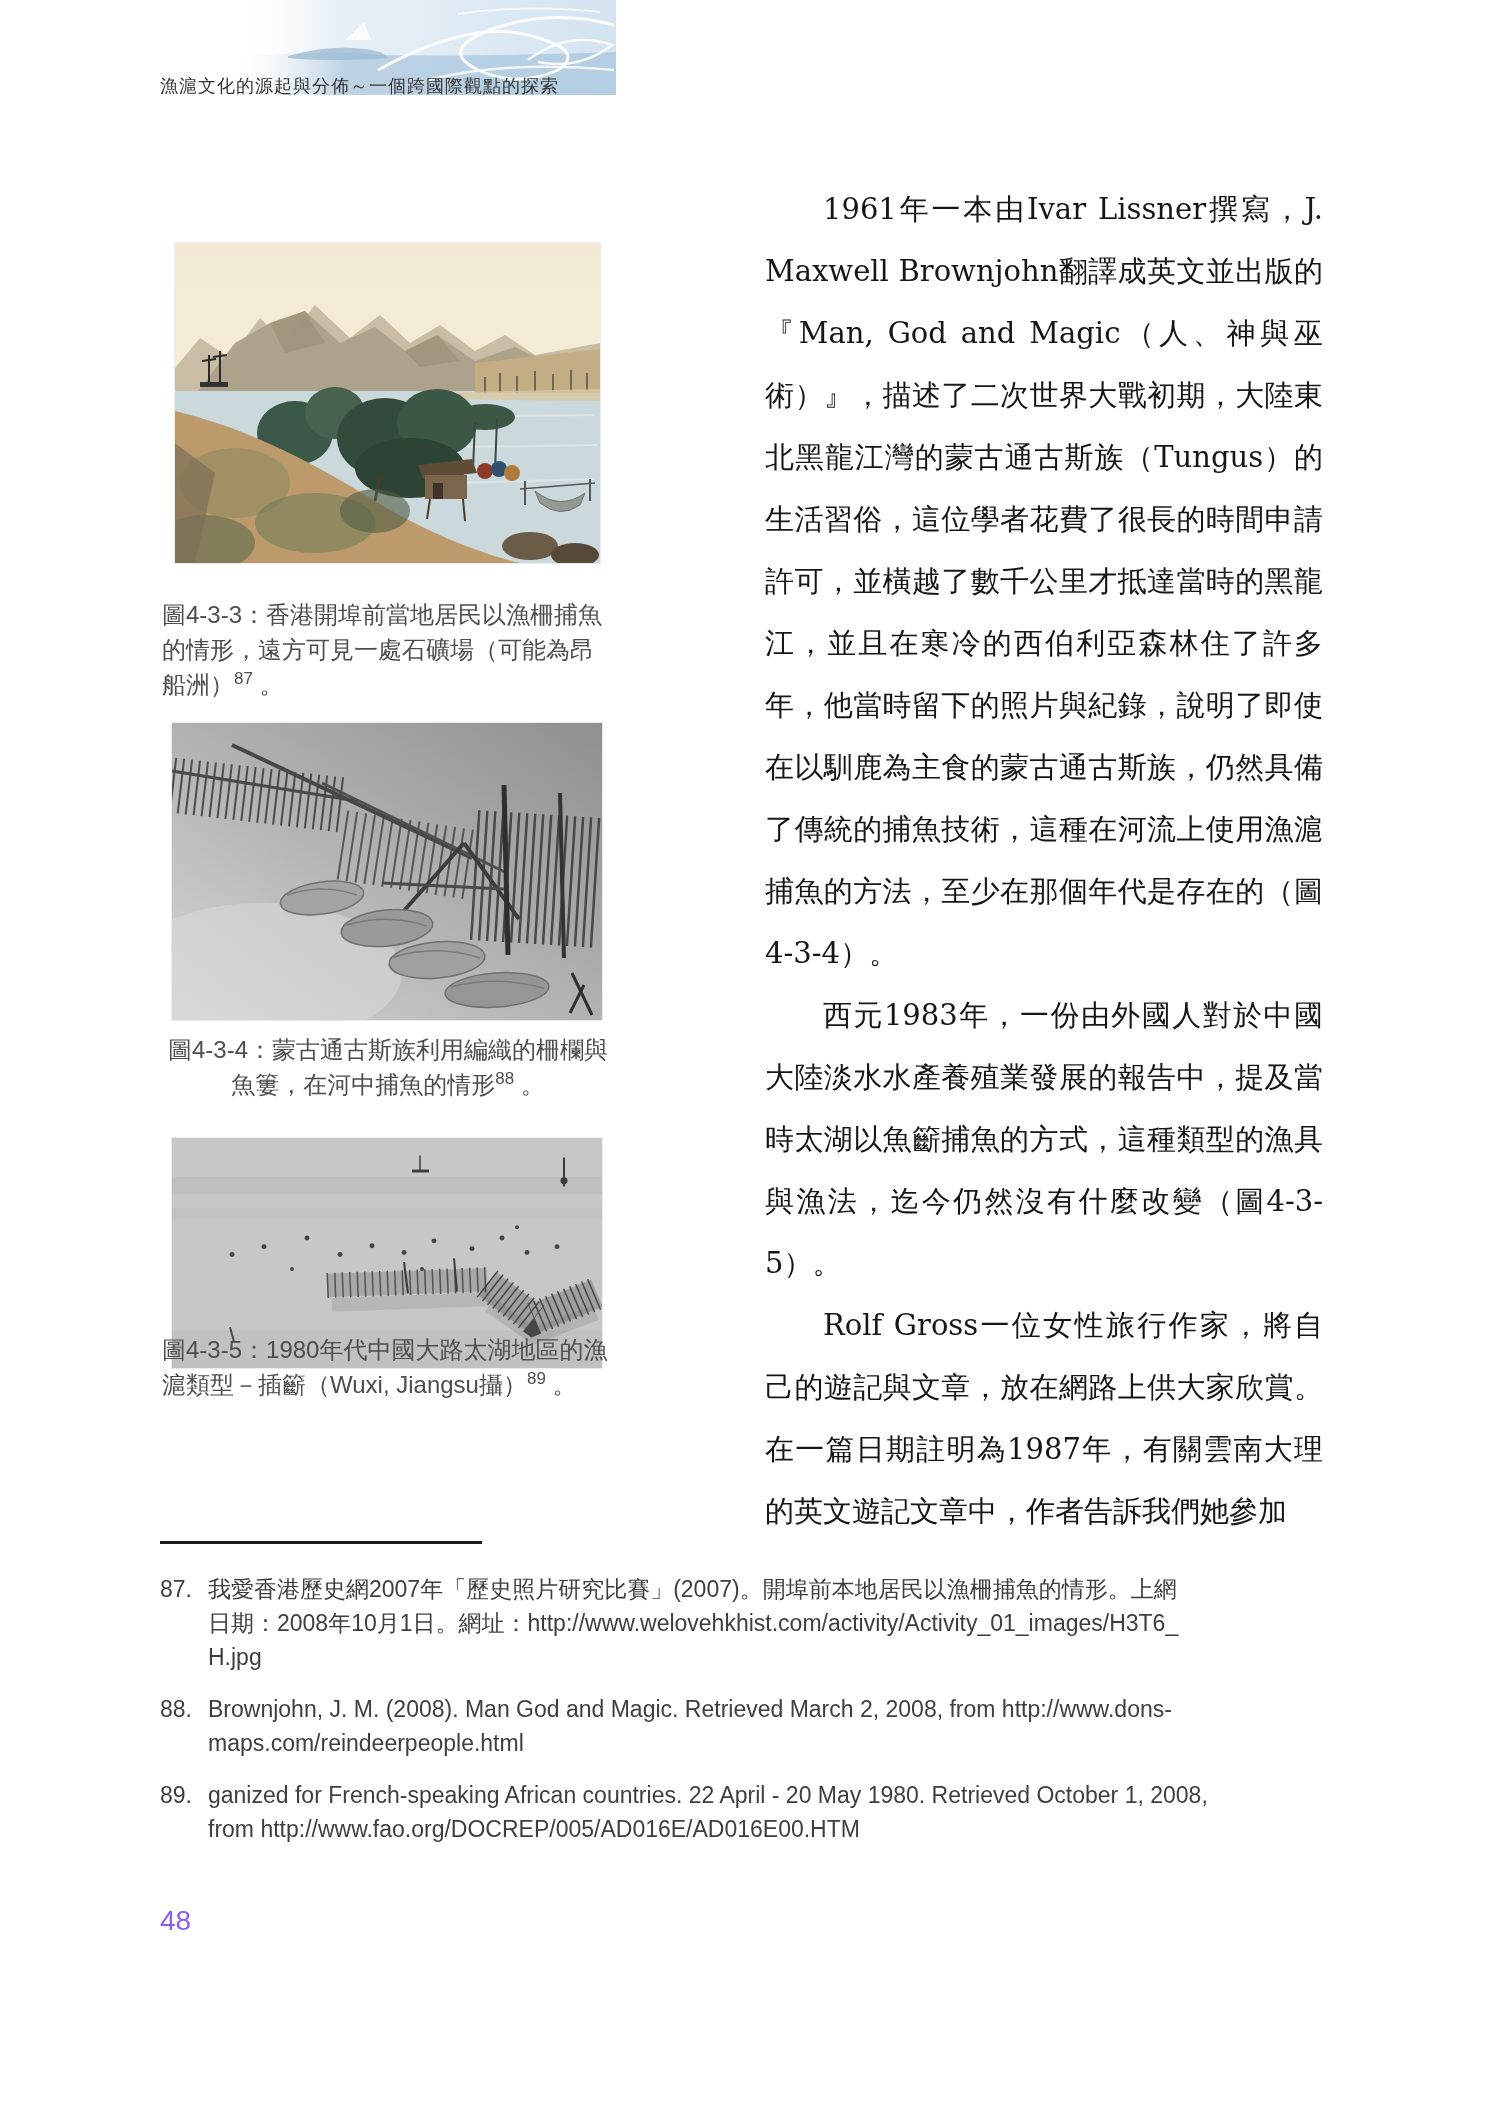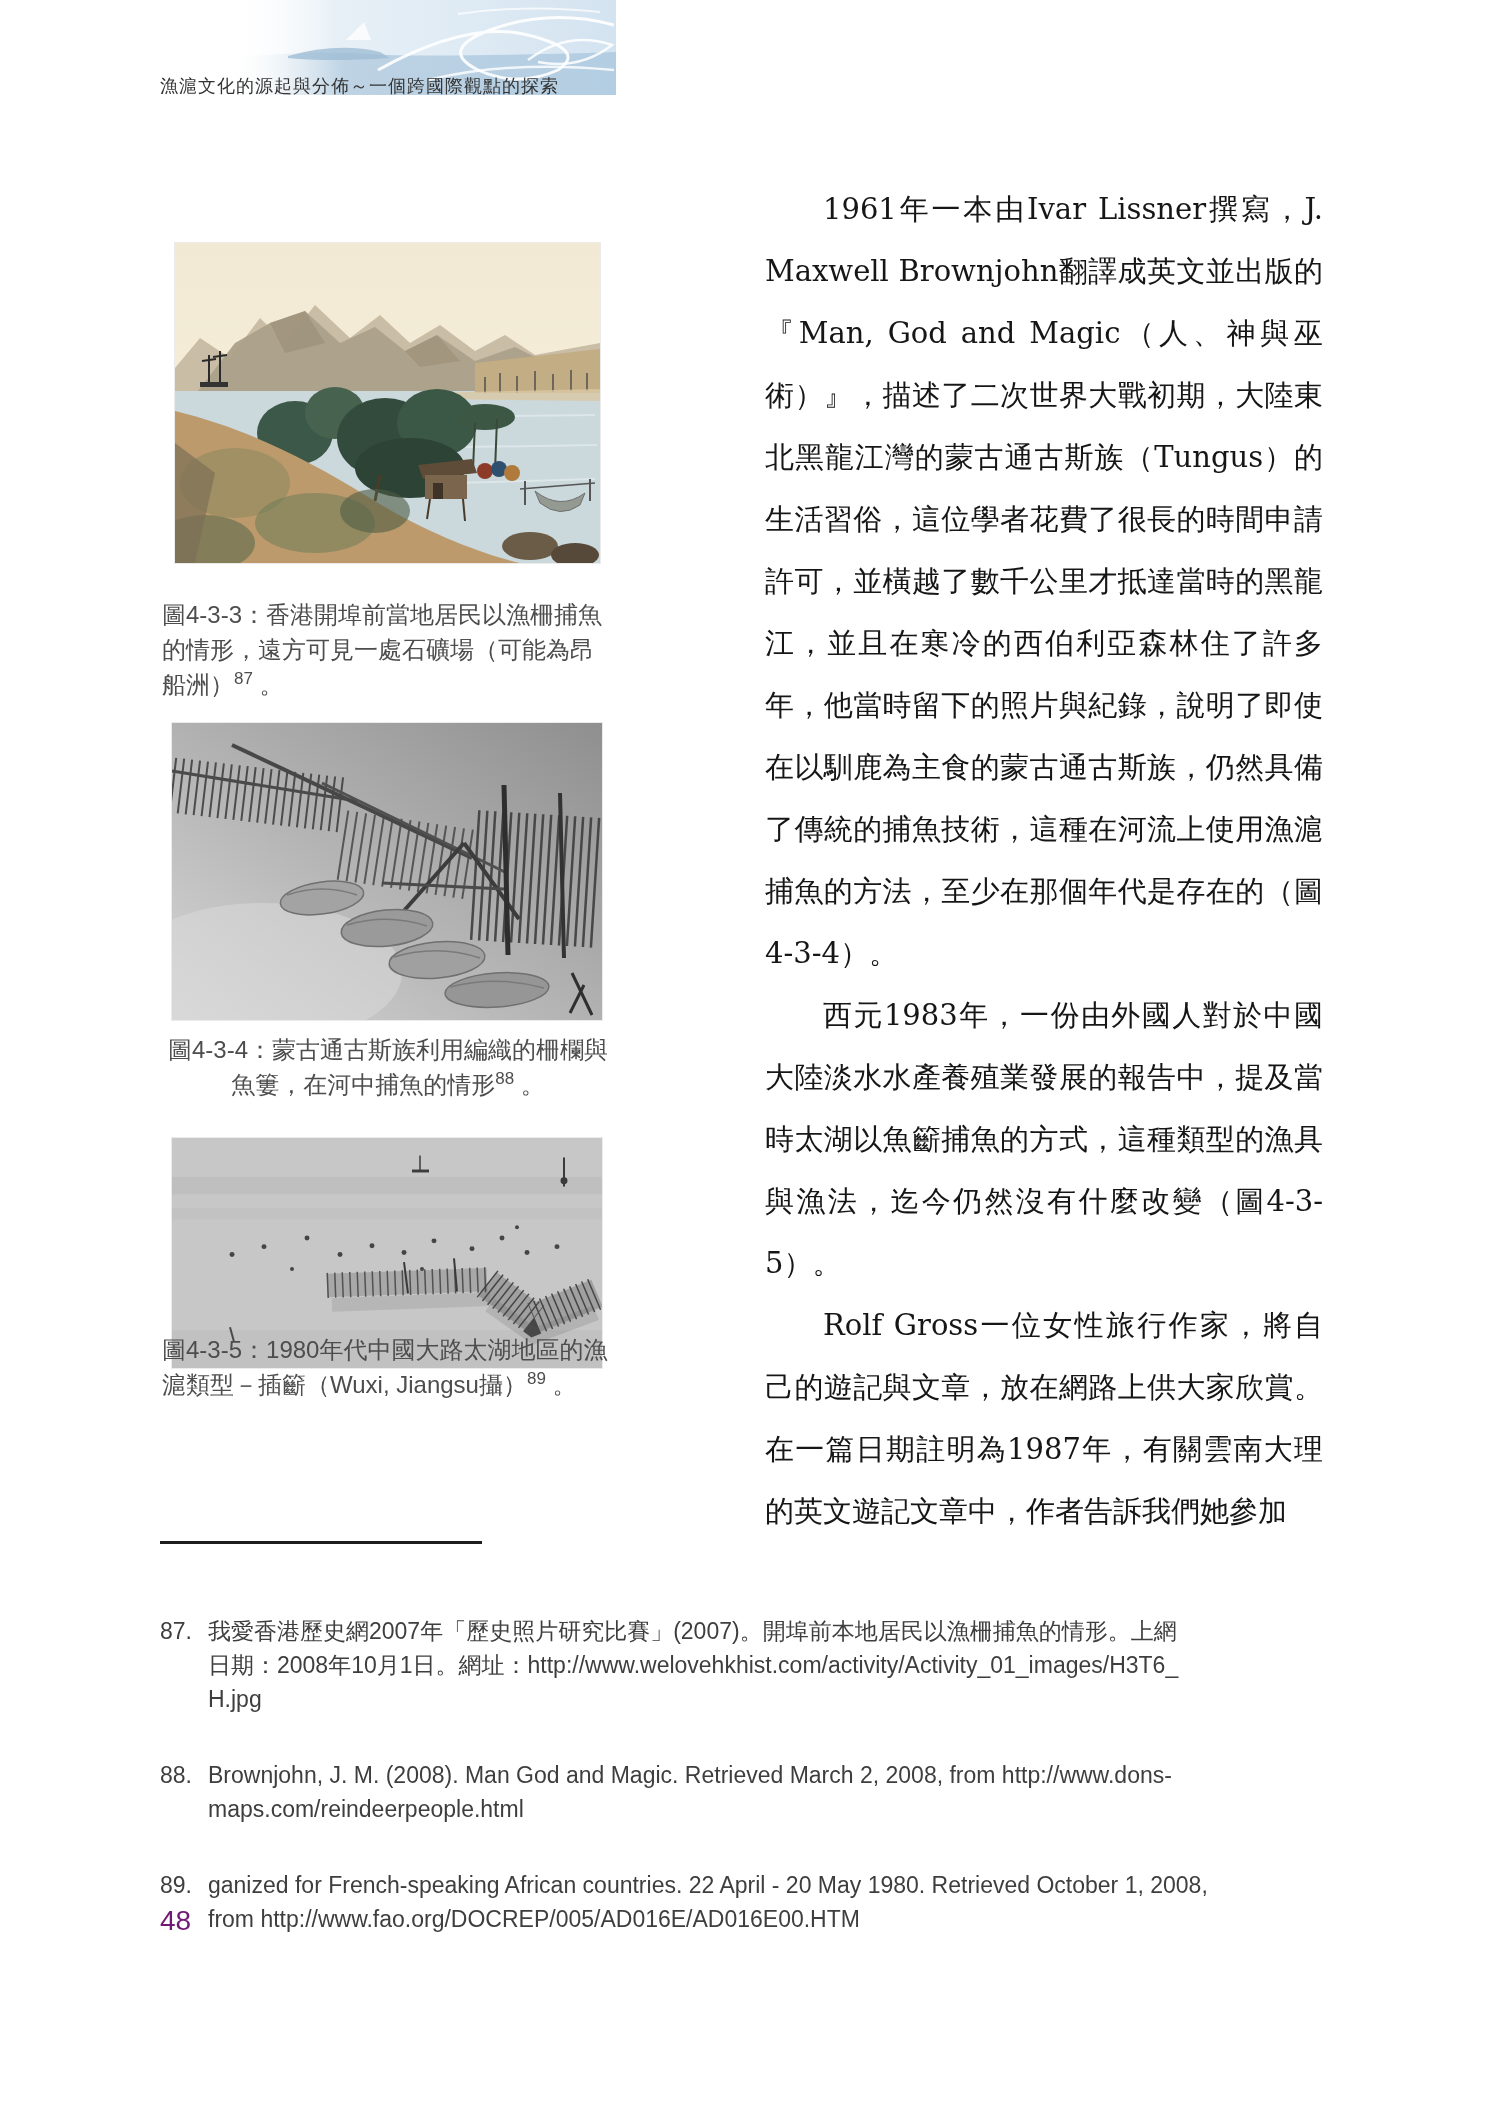--- a/index.html
+++ b/index.html
@@ -18,24 +18,24 @@
   .cap1{top:597px;} .cap2{top:1032px;text-align:center;} .cap3{top:1332px;}
   .caption sup{font-size:17px;line-height:0;vertical-align:super;margin-top:44px;}
   .body-col{position:absolute;left:765px;top:178px;width:558px;color:#161616;
             font-family:"DejaVu Serif","Liberation Serif",serif;
             font-size:29px;line-height:62px;text-align:justify;}
   .body-col p{margin:0;padding:0;}
   .body-col p.indent{text-indent:2em;}
   .fn-divider{position:absolute;left:160px;top:1541px;width:322px;height:3px;background:#1d1d1d;}
   .footnotes{position:absolute;left:160px;top:1572px;width:1215px;color:#3e3e3e;
              font-size:23px;line-height:34px;}
-  .fn{display:flex;margin-bottom:18px;margin-top:42px;}
+  .fn{display:flex;margin-bottom:18px;}
   .fn-num{width:48px;flex:none;}
   .fn-text{flex:1;}
-  .page-num{position:absolute;left:160px;top:1905px;font-size:28px;color:#701a75;
+  .page-num{position:absolute;left:160px;top:1905px;font-size:28px;color:#8b5cf6;
             font-family:"Liberation Sans","DejaVu Sans",sans-serif;}
 </style>
 </head>
 <body>
 
 <div class="page">
 
   <svg class="header-wave" viewBox="0 0 388 95" aria-hidden="true">
     <defs>
       <linearGradient id="hgrad" x1="0" y1="0" x2="1" y2="0">

